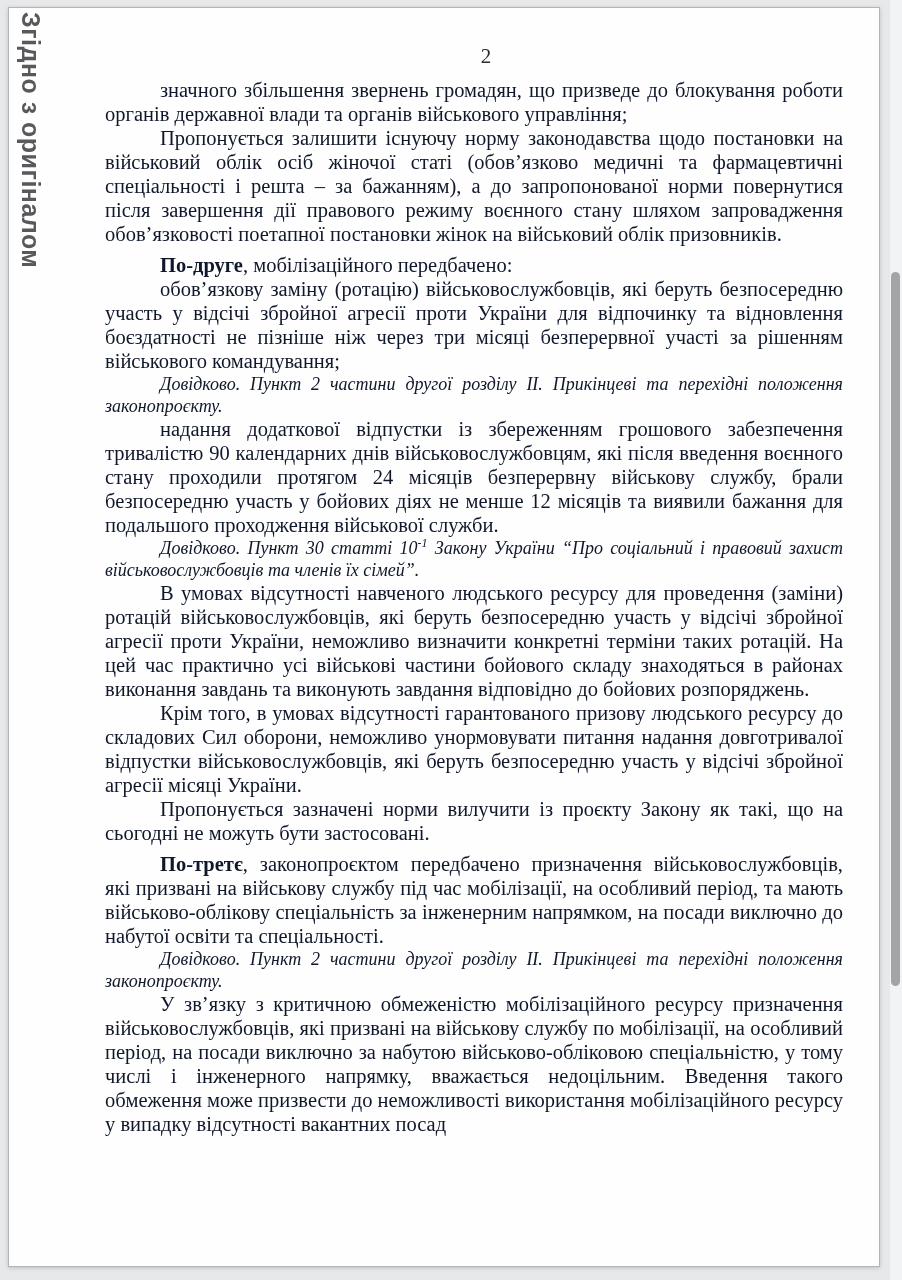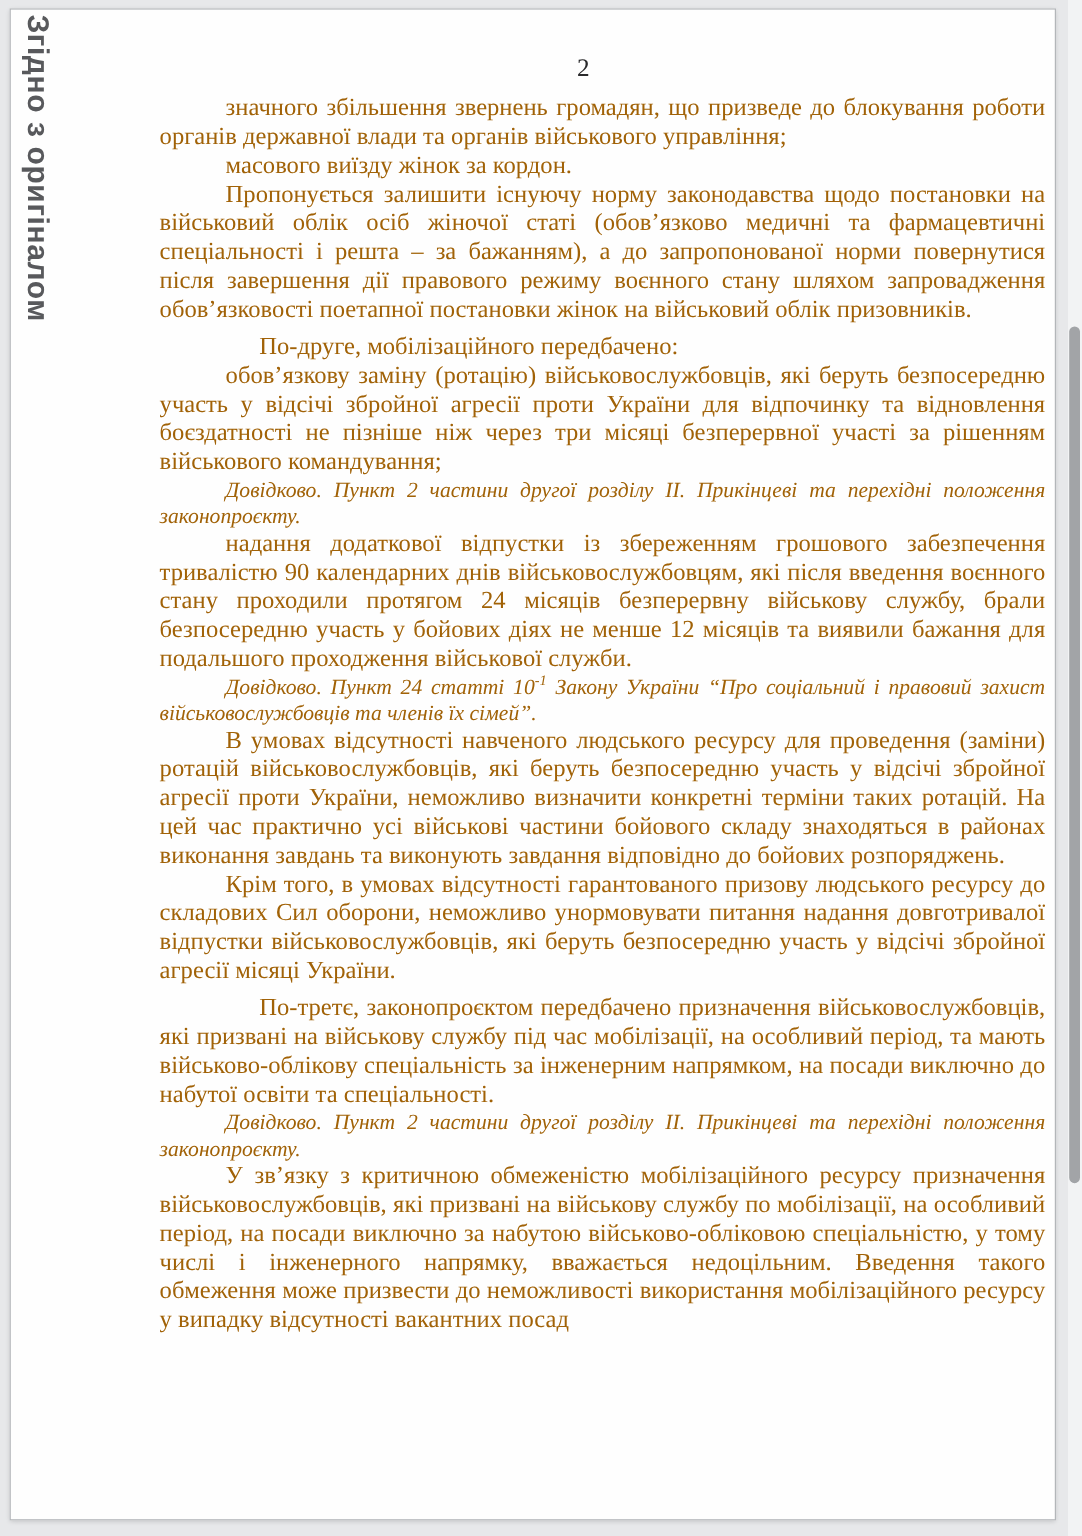--- a/index.html
+++ b/index.html
@@ -39,40 +39,40 @@
     position: absolute;
     left: 117px;
     top: 44px;
     width: 738px;
     text-align: center;
     font-size: 21px;
     color: #2a2a2c;
   }
   .doc-body {
     position: absolute;
-    left: 133px;
+    left: 105px;
     top: 78px;
     width: 738px;
-    color: #a16207;
+    color: #0f172a;
   }
   .doc-body p {
     margin: 0;
     text-indent: 55px;
     text-align: justify;
     font-size: 20.5px;
     line-height: 24px;
   }
   .doc-body p.body-strong { margin-top: 7px; }
   .doc-body p.note {
     font-style: italic;
     font-size: 18px;
     line-height: 22px;
     font-family: Liberation Serif, serif;
   }
-  .doc-body b { font-weight: 400; margin-left: 28px; }
+  .doc-body b { font-weight: 700; }
   .doc-body sup { font-size: 12px; line-height: 0; }
   .scrollbar-track {
     position: absolute;
     right: 0;
     top: 0;
     width: 12px;
     height: 1280px;
     background: #f2f3f4;
   }
   .scrollbar-thumb {
@@ -90,29 +90,29 @@
 
 <div class="canvas">
   <div class="sheet"></div>
 
   <div class="stamp">Згідно з оригіналом</div>
 
   <div class="page-number">2</div>
 
   <div class="doc-body">
       <p class="body"><span>значного збільшення звернень громадян, що призведе до блокування роботи органів державної влади та органів військового управління;</span></p>
-      <p class="body"><span>масового виїзду жінок за кордон.</span></p>
       <p class="body"><span>Пропонується залишити існуючу норму законодавства щодо постановки на військовий облік осіб жіночої статі (обов’язково медичні та фармацевтичні спеціальності і решта – за бажанням), а до запропонованої норми повернутися після завершення дії правового режиму воєнного стану шляхом запровадження обов’язковості поетапної постановки жінок на військовий облік призовників.</span></p>
       <p class="body-strong"><b>По-друге</b><span>, мобілізаційного передбачено:</span></p>
       <p class="body"><span>обов’язкову заміну (ротацію) військовослужбовців, які беруть безпосередню участь у відсічі збройної агресії проти України для відпочинку та відновлення боєздатності не пізніше ніж через три місяці безперервної участі за рішенням військового командування;</span></p>
       <p class="note"><span>Довідково. Пункт 2 частини другої розділу II. Прикінцеві та перехідні положення законопроєкту.</span></p>
       <p class="body"><span>надання додаткової відпустки із збереженням грошового забезпечення тривалістю 90 календарних днів військовослужбовцям, які після введення воєнного стану проходили протягом 24 місяців безперервну військову службу, брали безпосередню участь у бойових діях не менше 12&nbsp;місяців та виявили бажання для подальшого проходження військової служби.</span></p>
-      <p class="note"><span>Довідково. Пункт 24 статті 10</span><sup>-1</sup><span> Закону України “Про соціальний і правовий захист військовослужбовців та членів їх сімей”.</span></p>
+      <p class="note"><span>Довідково. Пункт 30 статті 10</span><sup>-1</sup><span> Закону України “Про соціальний і правовий захист військовослужбовців та членів їх сімей”.</span></p>
       <p class="body"><span>В умовах відсутності навченого людського ресурсу для проведення (заміни) ротацій військовослужбовців, які беруть безпосередню участь у відсічі збройної агресії проти України, неможливо визначити конкретні терміни таких ротацій. На цей час практично усі військові частини бойового складу знаходяться в районах виконання завдань та виконують завдання відповідно до бойових розпоряджень.</span></p>
       <p class="body"><span>Крім того, в умовах відсутності гарантованого призову людського ресурсу до складових Сил оборони, неможливо унормовувати питання надання довготривалої відпустки військовослужбовців, які беруть безпосередню участь у відсічі збройної агресії місяці України.</span></p>
+      <p class="body"><span>Пропонується зазначені норми вилучити із проєкту Закону як такі, що на сьогодні не можуть бути застосовані.</span></p>
       <p class="body-strong"><b>По-третє</b><span>, законопроєктом передбачено призначення військовослужбовців, які призвані на військову службу під час мобілізації, на особливий період, та мають військово-облікову спеціальність за інженерним напрямком, на посади виключно до набутої освіти та спеціальності.</span></p>
       <p class="note"><span>Довідково. Пункт 2 частини другої розділу II. Прикінцеві та перехідні положення законопроєкту.</span></p>
       <p class="body"><span>У зв’язку з критичною обмеженістю мобілізаційного ресурсу призначення військовослужбовців, які призвані на військову службу по мобілізації, на особливий період, на посади виключно за набутою військово-обліковою спеціальністю, у тому числі і інженерного напрямку, вважається недоцільним. Введення такого обмеження може призвести до неможливості використання мобілізаційного ресурсу у випадку відсутності вакантних посад</span></p>
     </div>
 
   <div class="scrollbar-track">
     <div class="scrollbar-thumb"></div>
   </div>
 </div>
 

